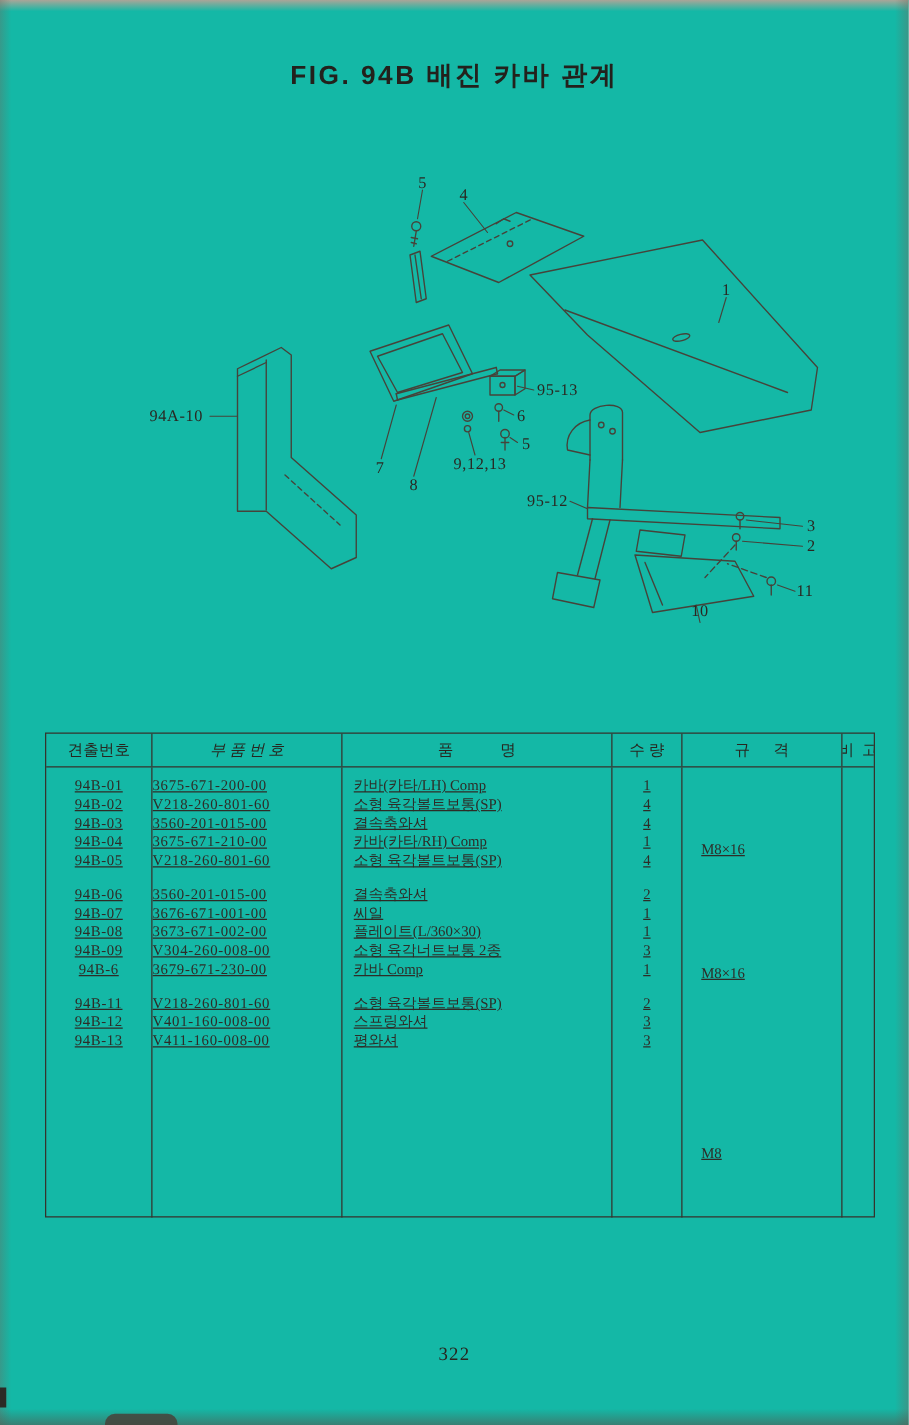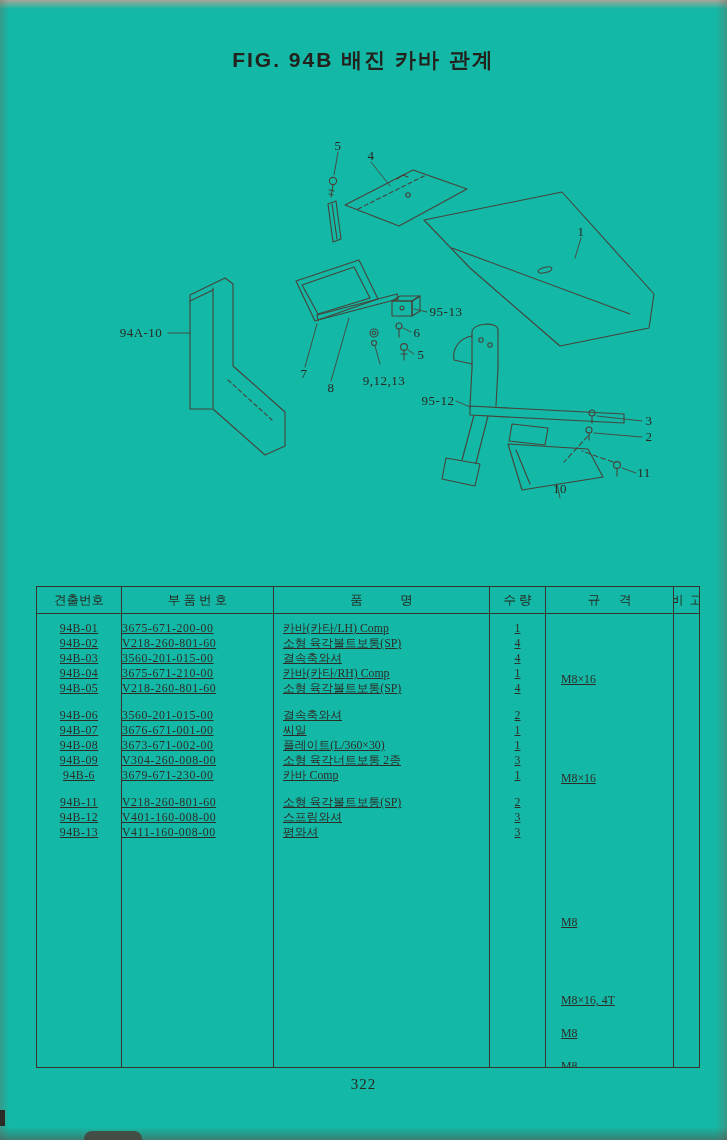--- a/index.html
+++ b/index.html
@@ -29,32 +29,32 @@
   }
 
   .diagram { position:absolute; left:0; top:118px; width:727px; height:430px; }
   .diagram svg { position:absolute; left:0; top:0; }
   .callout {
     position:absolute; transform:translate(-50%,-50%);
     font-size:13px; letter-spacing:.5px; color:#2a2822; white-space:nowrap;
   }
 
   .parts-table {
-    position:absolute; left:36px; top:586px; width:664px; height:482px;
+    position:absolute; left:36px; top:586px; width:664px; height:388px;
     box-sizing:border-box; border:1.4px solid #35332c;
   }
   .thead { display:flex; height:26px; border-bottom:1.2px solid #35332c; }
   .th {
     box-sizing:border-box; height:100%; display:flex; align-items:center;
     justify-content:center; font-size:12.5px; white-space:pre; overflow:hidden;
     color:#28261f;
   }
   .th + .th { border-left:1px solid #35332c; }
   .th:nth-child(1){ width:84px; }
-  .th:nth-child(2){ width:152px; }
+  .th:nth-child(2){ width:152px;font-style:italic; }
   .th:nth-child(3){ width:216px; }
   .th:nth-child(4){ width:56px; }
   .th:nth-child(5){ width:128px; }
   .th:nth-child(6){ flex:1; }
 
   .tbody { display:flex; height:calc(100% - 26px); }
   .tcol { box-sizing:border-box; padding-top:7px; overflow:hidden;text-decoration:underline; }
   .tcol + .tcol { border-left:1px solid #35332c; }
   .tcol-no { width:84px; } .tcol-part_no { width:152px; } .tcol-name { width:216px; }
   .tcol-qty { width:56px; } .tcol-spec { width:128px; } .tcol-note { flex:1; }
@@ -212,21 +212,21 @@
 
     <span class="callout" style="left:338px;top:28px">5</span>
     <span class="callout" style="left:371px;top:38px">4</span>
     <span class="callout" style="left:581px;top:114px">1</span>
     <span class="callout" style="left:141px;top:215px">94A-10</span>
     <span class="callout" style="left:446px;top:194px">95-13</span>
     <span class="callout" style="left:417px;top:215px">6</span>
     <span class="callout" style="left:421px;top:237px">5</span>
     <span class="callout" style="left:304px;top:256px">7</span>
     <span class="callout" style="left:331px;top:270px">8</span>
-    <span class="callout" style="left:384px;top:263px">9,12,13</span>
+    <span class="callout" style="left:384px;top:253px">9,12,13</span>
     <span class="callout" style="left:438px;top:283px">95-12</span>
     <span class="callout" style="left:649px;top:303px">3</span>
     <span class="callout" style="left:649px;top:319px">2</span>
     <span class="callout" style="left:644px;top:355px">11</span>
     <span class="callout" style="left:560px;top:371px">10</span>
   </div>
 
   <div class="parts-table">
     <div class="thead">
       <div class="th">견출번호</div>

